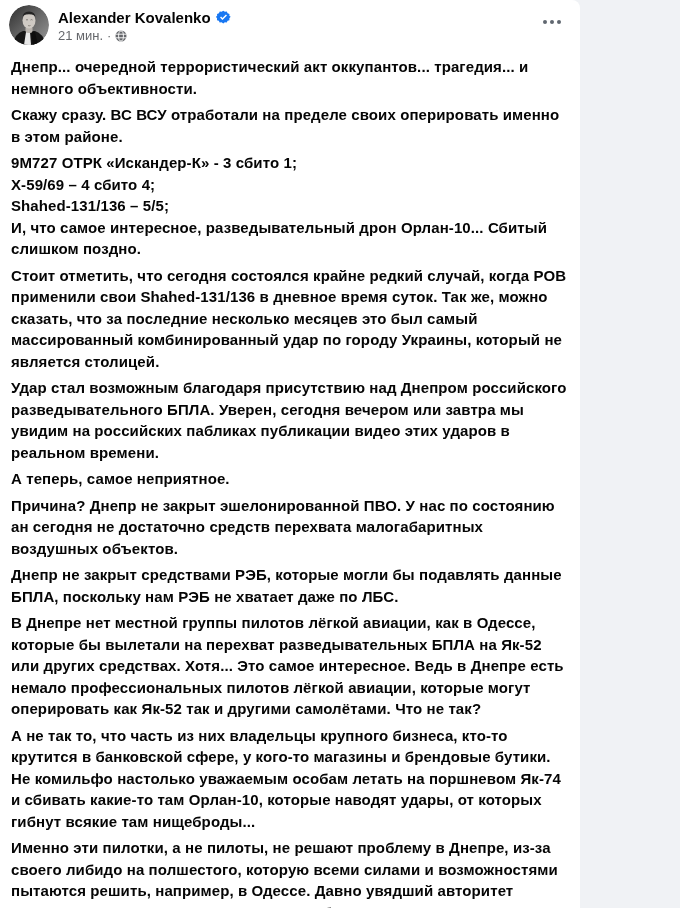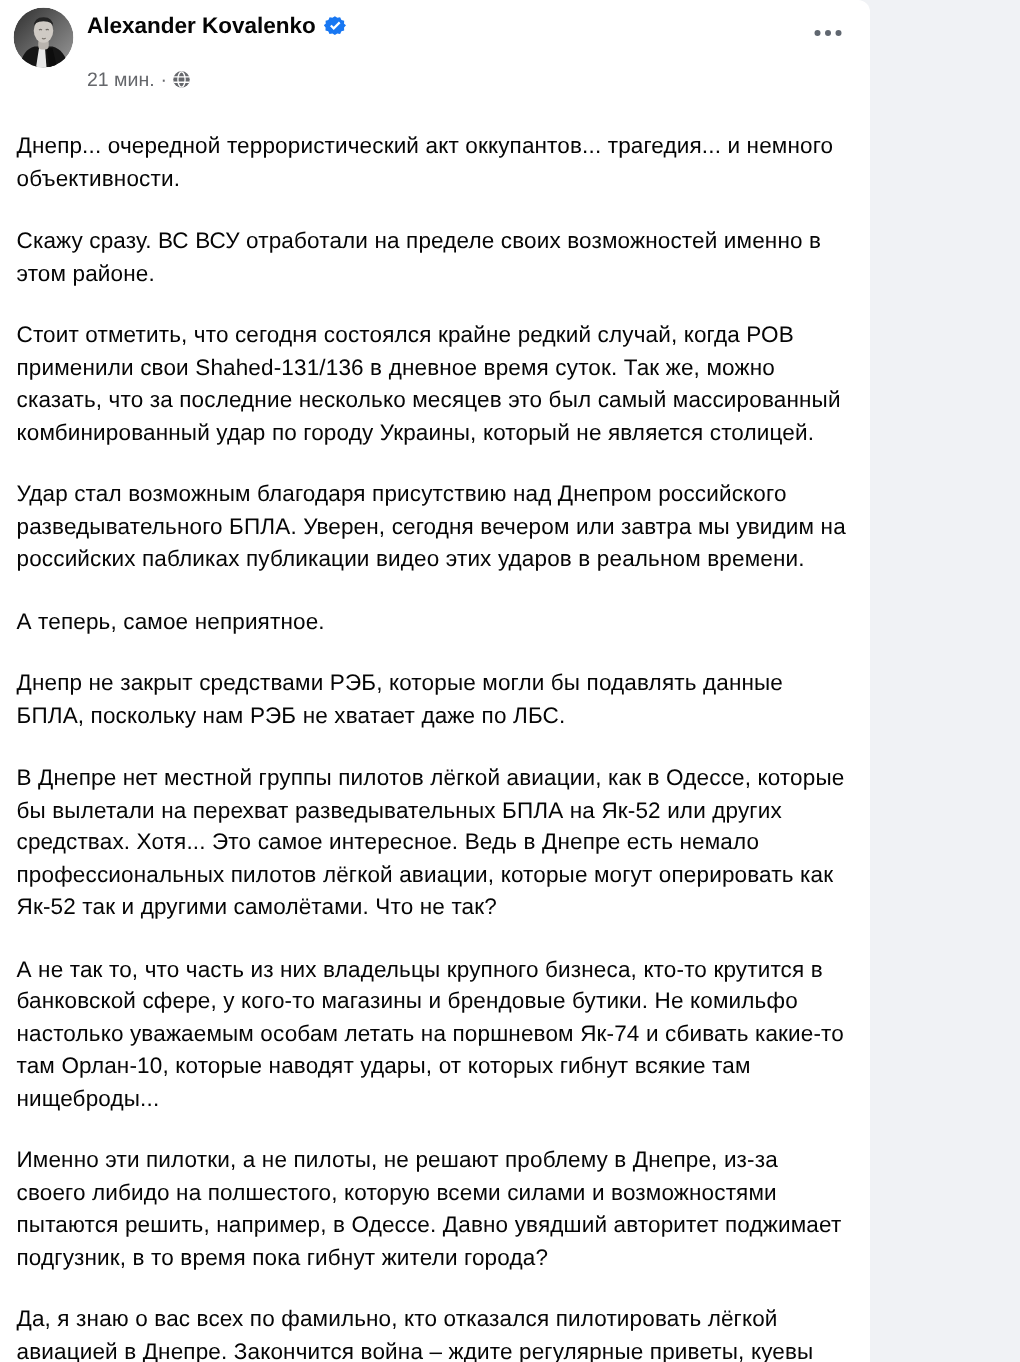--- a/index.html
+++ b/index.html
@@ -51,21 +51,21 @@
   }
   .verified-badge {
     width: 15px;
     height: 15px;
     display: inline-flex;
   }
   .meta-line {
     display: flex;
     align-items: center;
     gap: 4px;
-    margin-top: 17px;
+    margin-top: 0;
     font-size: 13px;
     color: #65676B;
     line-height: 17px;
   }
   .meta-time { cursor: pointer; }
   .meta-sep { color: #65676B; }
   .globe-icon { width: 12px; height: 12px; display: inline-flex; margin-top: 1px; }
   .menu-button {
     position: absolute;
     top: 10px;
@@ -86,21 +86,22 @@
     background: #606770;
   }
   .post-body {
     padding: 4px 12px 0 11px;
     font-size: 15px;
     line-height: 21.5px;
     color: #050505;
     letter-spacing: 0.1px;
   }
   .paragraph {
-    margin: 20px 0;
+    margin: 5px 0;
+    font-weight: bold;
   }
 </style>
 </head>
 <body>
 
 <div class="card">
 
   <div class="post-header">
 
     <div class="avatar">
@@ -160,24 +161,26 @@
     <div class="menu-button">
       <span class="dot"></span>
       <span class="dot"></span>
       <span class="dot"></span>
     </div>
 
   </div>
 
   <div class="post-body">
       <div class="paragraph">Днепр... очередной террористический акт оккупантов... трагедия... и немного объективности.</div>
-      <div class="paragraph">Скажу сразу. ВС ВСУ отработали на пределе своих возможностей именно в этом районе.</div>
+      <div class="paragraph">Скажу сразу. ВС ВСУ отработали на пределе своих оперировать именно в этом районе.</div>
+      <div class="paragraph">9М727 ОТРК «Искандер-К» - 3 сбито 1;<br>Х-59/69 – 4 сбито 4;<br>Shahed-131/136 – 5/5;<br>И, что самое интересное, разведывательный дрон Орлан-10... Сбитый слишком поздно.</div>
       <div class="paragraph">Стоит отметить, что сегодня состоялся крайне редкий случай, когда РОВ применили свои Shahed-131/136 в дневное время суток. Так же, можно сказать, что за последние несколько месяцев это был самый массированный комбинированный удар по городу Украины, который не является столицей.</div>
       <div class="paragraph">Удар стал возможным благодаря присутствию над Днепром российского разведывательного БПЛА. Уверен, сегодня вечером или завтра мы увидим на российских пабликах публикации видео этих ударов в реальном времени.</div>
       <div class="paragraph">А теперь, самое неприятное.</div>
+      <div class="paragraph">Причина? Днепр не закрыт эшелонированной ПВО. У нас по состоянию ан сегодня не достаточно средств перехвата малогабаритных воздушных объектов.</div>
       <div class="paragraph">Днепр не закрыт средствами РЭБ, которые могли бы подавлять данные БПЛА, поскольку нам РЭБ не хватает даже по ЛБС.</div>
       <div class="paragraph">В Днепре нет местной группы пилотов лёгкой авиации, как в Одессе, которые бы вылетали на перехват разведывательных БПЛА на Як-52 или других средствах. Хотя... Это самое интересное. Ведь в Днепре есть немало профессиональных пилотов лёгкой авиации, которые могут оперировать как Як-52 так и другими самолётами. Что не так?</div>
       <div class="paragraph">А не так то, что часть из них владельцы крупного бизнеса, кто-то крутится в банковской сфере, у кого-то магазины и брендовые бутики. Не комильфо настолько уважаемым особам летать на поршневом Як-74 и сбивать какие-то там Орлан-10, которые наводят удары, от которых гибнут всякие там нищеброды...</div>
       <div class="paragraph">Именно эти пилотки, а не пилоты, не решают проблему в Днепре, из-за своего либидо на полшестого, которую всеми силами и возможностями пытаются решить, например, в Одессе. Давно увядший авторитет поджимает подгузник, в то время пока гибнут жители города?</div>
       <div class="paragraph">Да, я знаю о вас всех по фамильно, кто отказался пилотировать лёгкой авиацией в Днепре. Закончится война – ждите регулярные приветы, куевы “авторитеты”.</div>
     </div>
 
 </div>
 
 </body></html>

